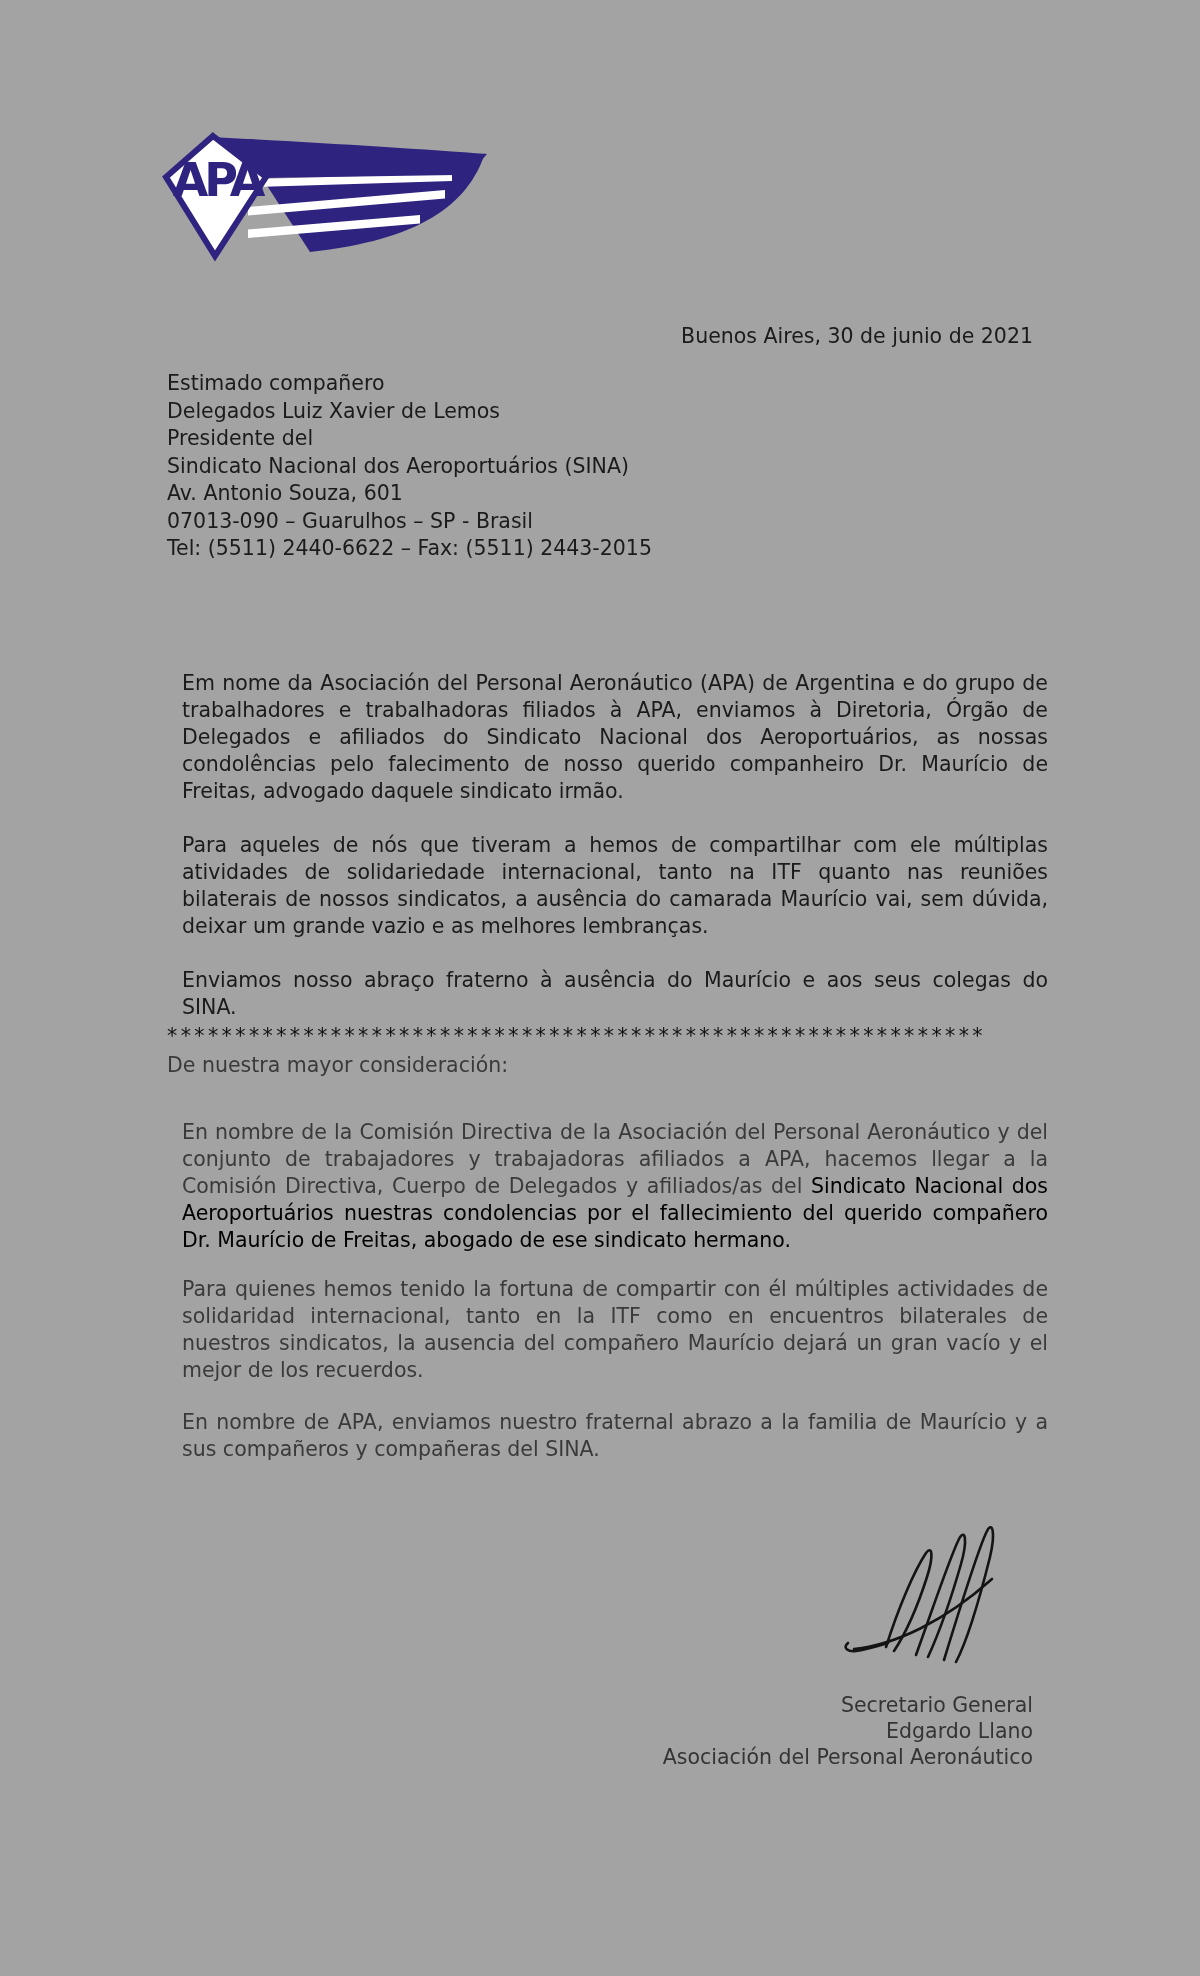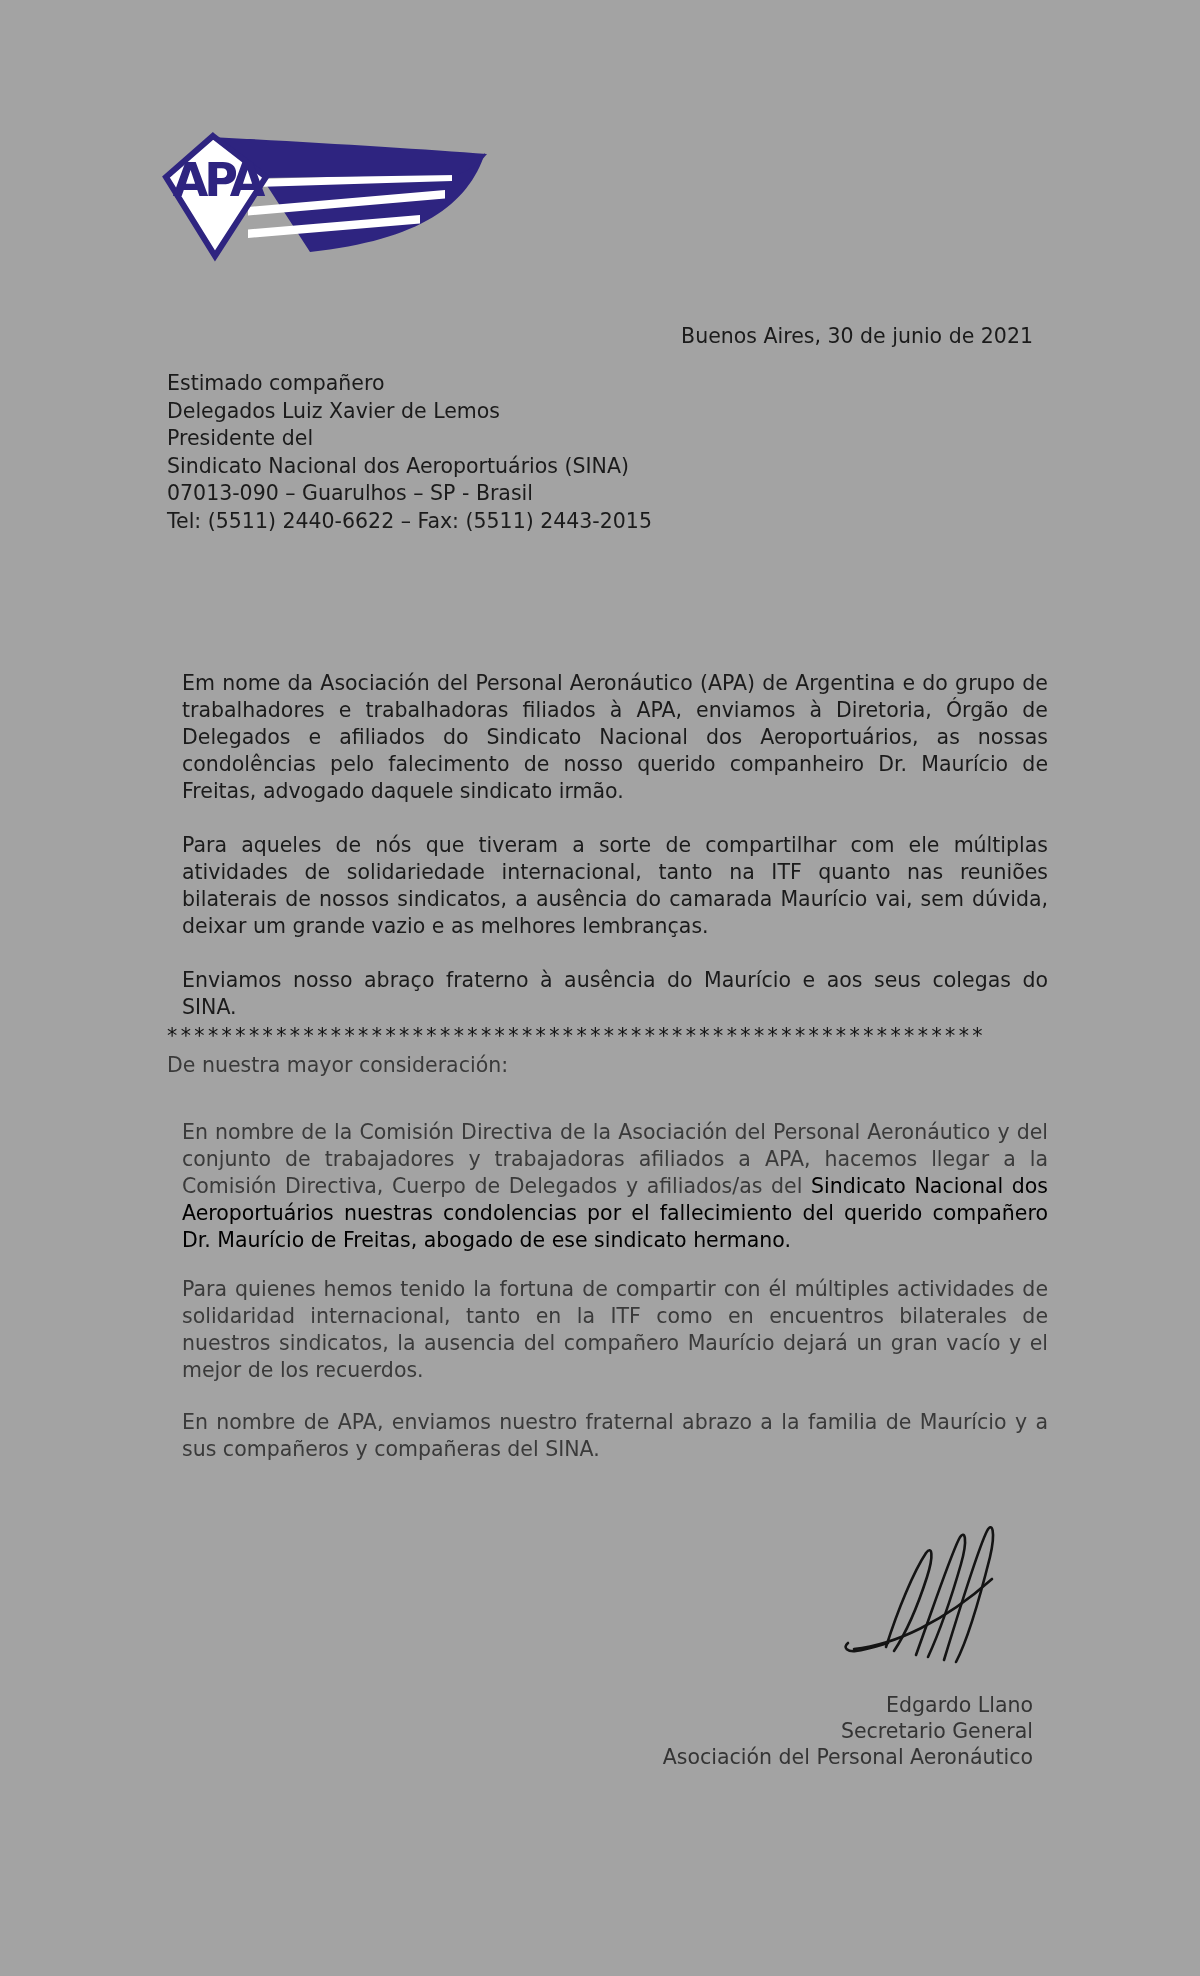--- a/index.html
+++ b/index.html
@@ -47,44 +47,45 @@
     <text x="217" y="196" text-anchor="middle" font-size="46" font-weight="bold" letter-spacing="-4" fill="#2e2480" font-family="'DejaVu Sans','Liberation Sans',sans-serif">APA</text>
   </svg>
 
   <div class="block date-line">Buenos Aires, 30 de junio de 2021</div>
 
   <div class="block address">
     <div>Estimado compañero</div>
     <div>Delegados Luiz Xavier de Lemos</div>
     <div>Presidente del</div>
     <div>Sindicato Nacional dos Aeroportuários (SINA)</div>
+    <div>Av. Antonio Souza, 601</div>
     <div>07013-090 – Guarulhos – SP - Brasil</div>
     <div>Tel: (5511) 2440-6622 – Fax: (5511) 2443-2015</div>
   </div>
 
   <p class="block para" id="pt-p1">Em nome da Asociación del Personal Aeronáutico (APA) de Argentina e do grupo de trabalhadores e trabalhadoras filiados à APA, enviamos à Diretoria, Órgão de Delegados e afiliados do Sindicato Nacional dos Aeroportuários, as nossas condolências pelo falecimento de nosso querido companheiro Dr. Maurício de Freitas, advogado daquele sindicato irmão.</p>
-  <p class="block para" id="pt-p2">Para aqueles de nós que tiveram a sorte de compartilhar com ele múltiplas atividades de solidariedade internacional, tanto na ITF quanto nas reuniões bilaterais de nossos sindicatos, a ausência do camarada Maurício vai, sem dúvida, deixar um grande vazio e as melhores lembranças.</p>
+  <p class="block para" id="pt-p2">Para aqueles de nós que tiveram a hemos de compartilhar com ele múltiplas atividades de solidariedade internacional, tanto na ITF quanto nas reuniões bilaterais de nossos sindicatos, a ausência do camarada Maurício vai, sem dúvida, deixar um grande vazio e as melhores lembranças.</p>
   <p class="block para" id="pt-p3">Enviamos nosso abraço fraterno à ausência do Maurício e aos seus colegas do SINA.</p>
 
   <div class="block separator">************************************************************</div>
 
   <div class="block es es-salut">De nuestra mayor consideración:</div>
   <p class="block para es" id="es-p1"><span>En nombre de la Comisión Directiva de la Asociación del Personal Aeronáutico y del conjunto de trabajadores y trabajadoras afiliados a APA, hacemos llegar a la Comisión Directiva, Cuerpo de Delegados y afiliados/as del </span><span class="dark-seg">Sindicato Nacional dos Aeroportuários nuestras condolencias por el fallecimiento del querido compañero Dr. Maurício de Freitas, abogado de ese sindicato hermano.</span></p>
   <p class="block para es" id="es-p2">Para quienes hemos tenido la fortuna de compartir con él múltiples actividades de solidaridad internacional, tanto en la ITF como en encuentros bilaterales de nuestros sindicatos, la ausencia del compañero Maurício dejará un gran vacío y el mejor de los recuerdos.</p>
   <p class="block para es" id="es-p3">En nombre de APA, enviamos nuestro fraternal abrazo a la familia de Maurício y a sus compañeros y compañeras del SINA.</p>
 
   <svg class="sig-svg" viewBox="0 0 170 160" aria-hidden="true">
     <g fill="none" stroke="#141414" stroke-width="2.6" stroke-linecap="round">
       <path d="M8,138 c-6,5 0,9 8,8 c10,-1 22,-5 32,-8"></path>
       <path d="M46,142 C58,104 74,66 86,48 C92,40 94,50 87,72 C78,100 66,128 54,146"></path>
       <path d="M76,150 C94,100 110,52 119,34 C125,23 128,34 121,59 C111,94 99,128 88,152"></path>
       <path d="M104,155 C122,96 138,44 147,26 C152,16 156,26 150,52 C139,96 126,138 116,157"></path>
       <path d="M14,144 C55,140 105,116 152,74"></path>
     </g>
   </svg>
 
   <div class="block sig-block">
+    <div>Secretario General</div>
     <div>Edgardo Llano</div>
-    <div>Secretario General</div>
     <div>Asociación del Personal Aeronáutico</div>
   </div>
 
 </div>
 
 </body></html>

